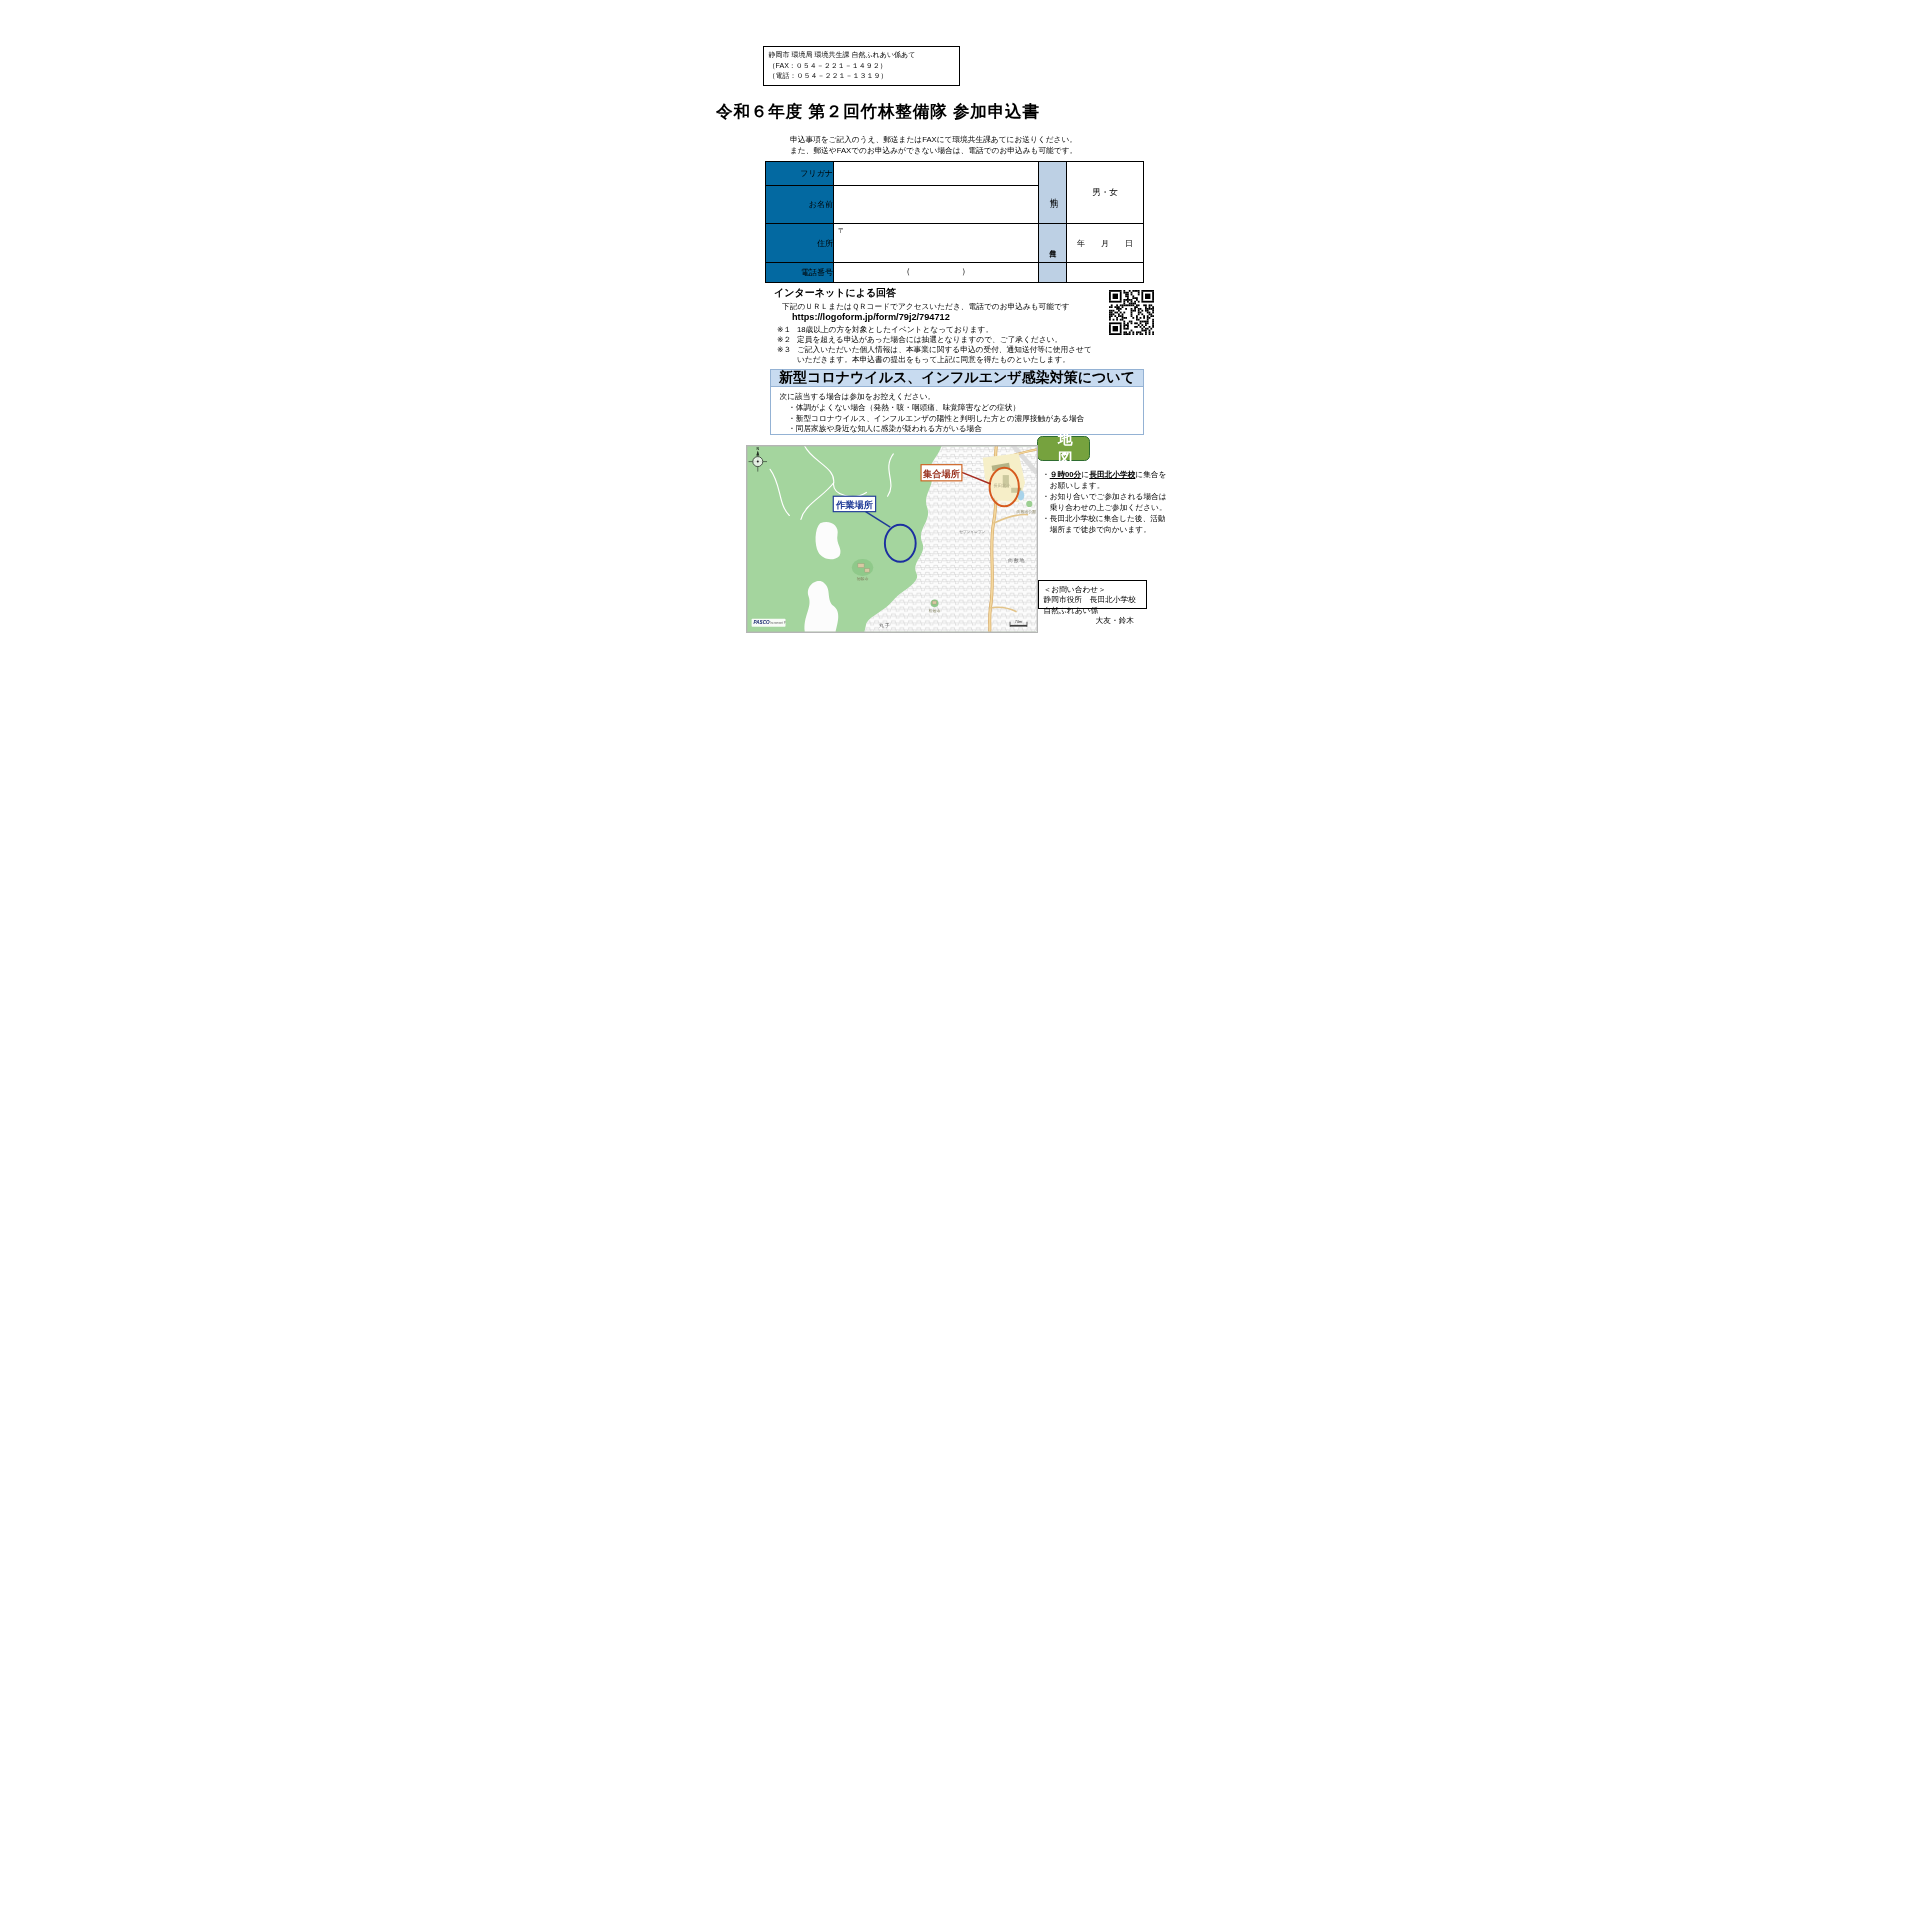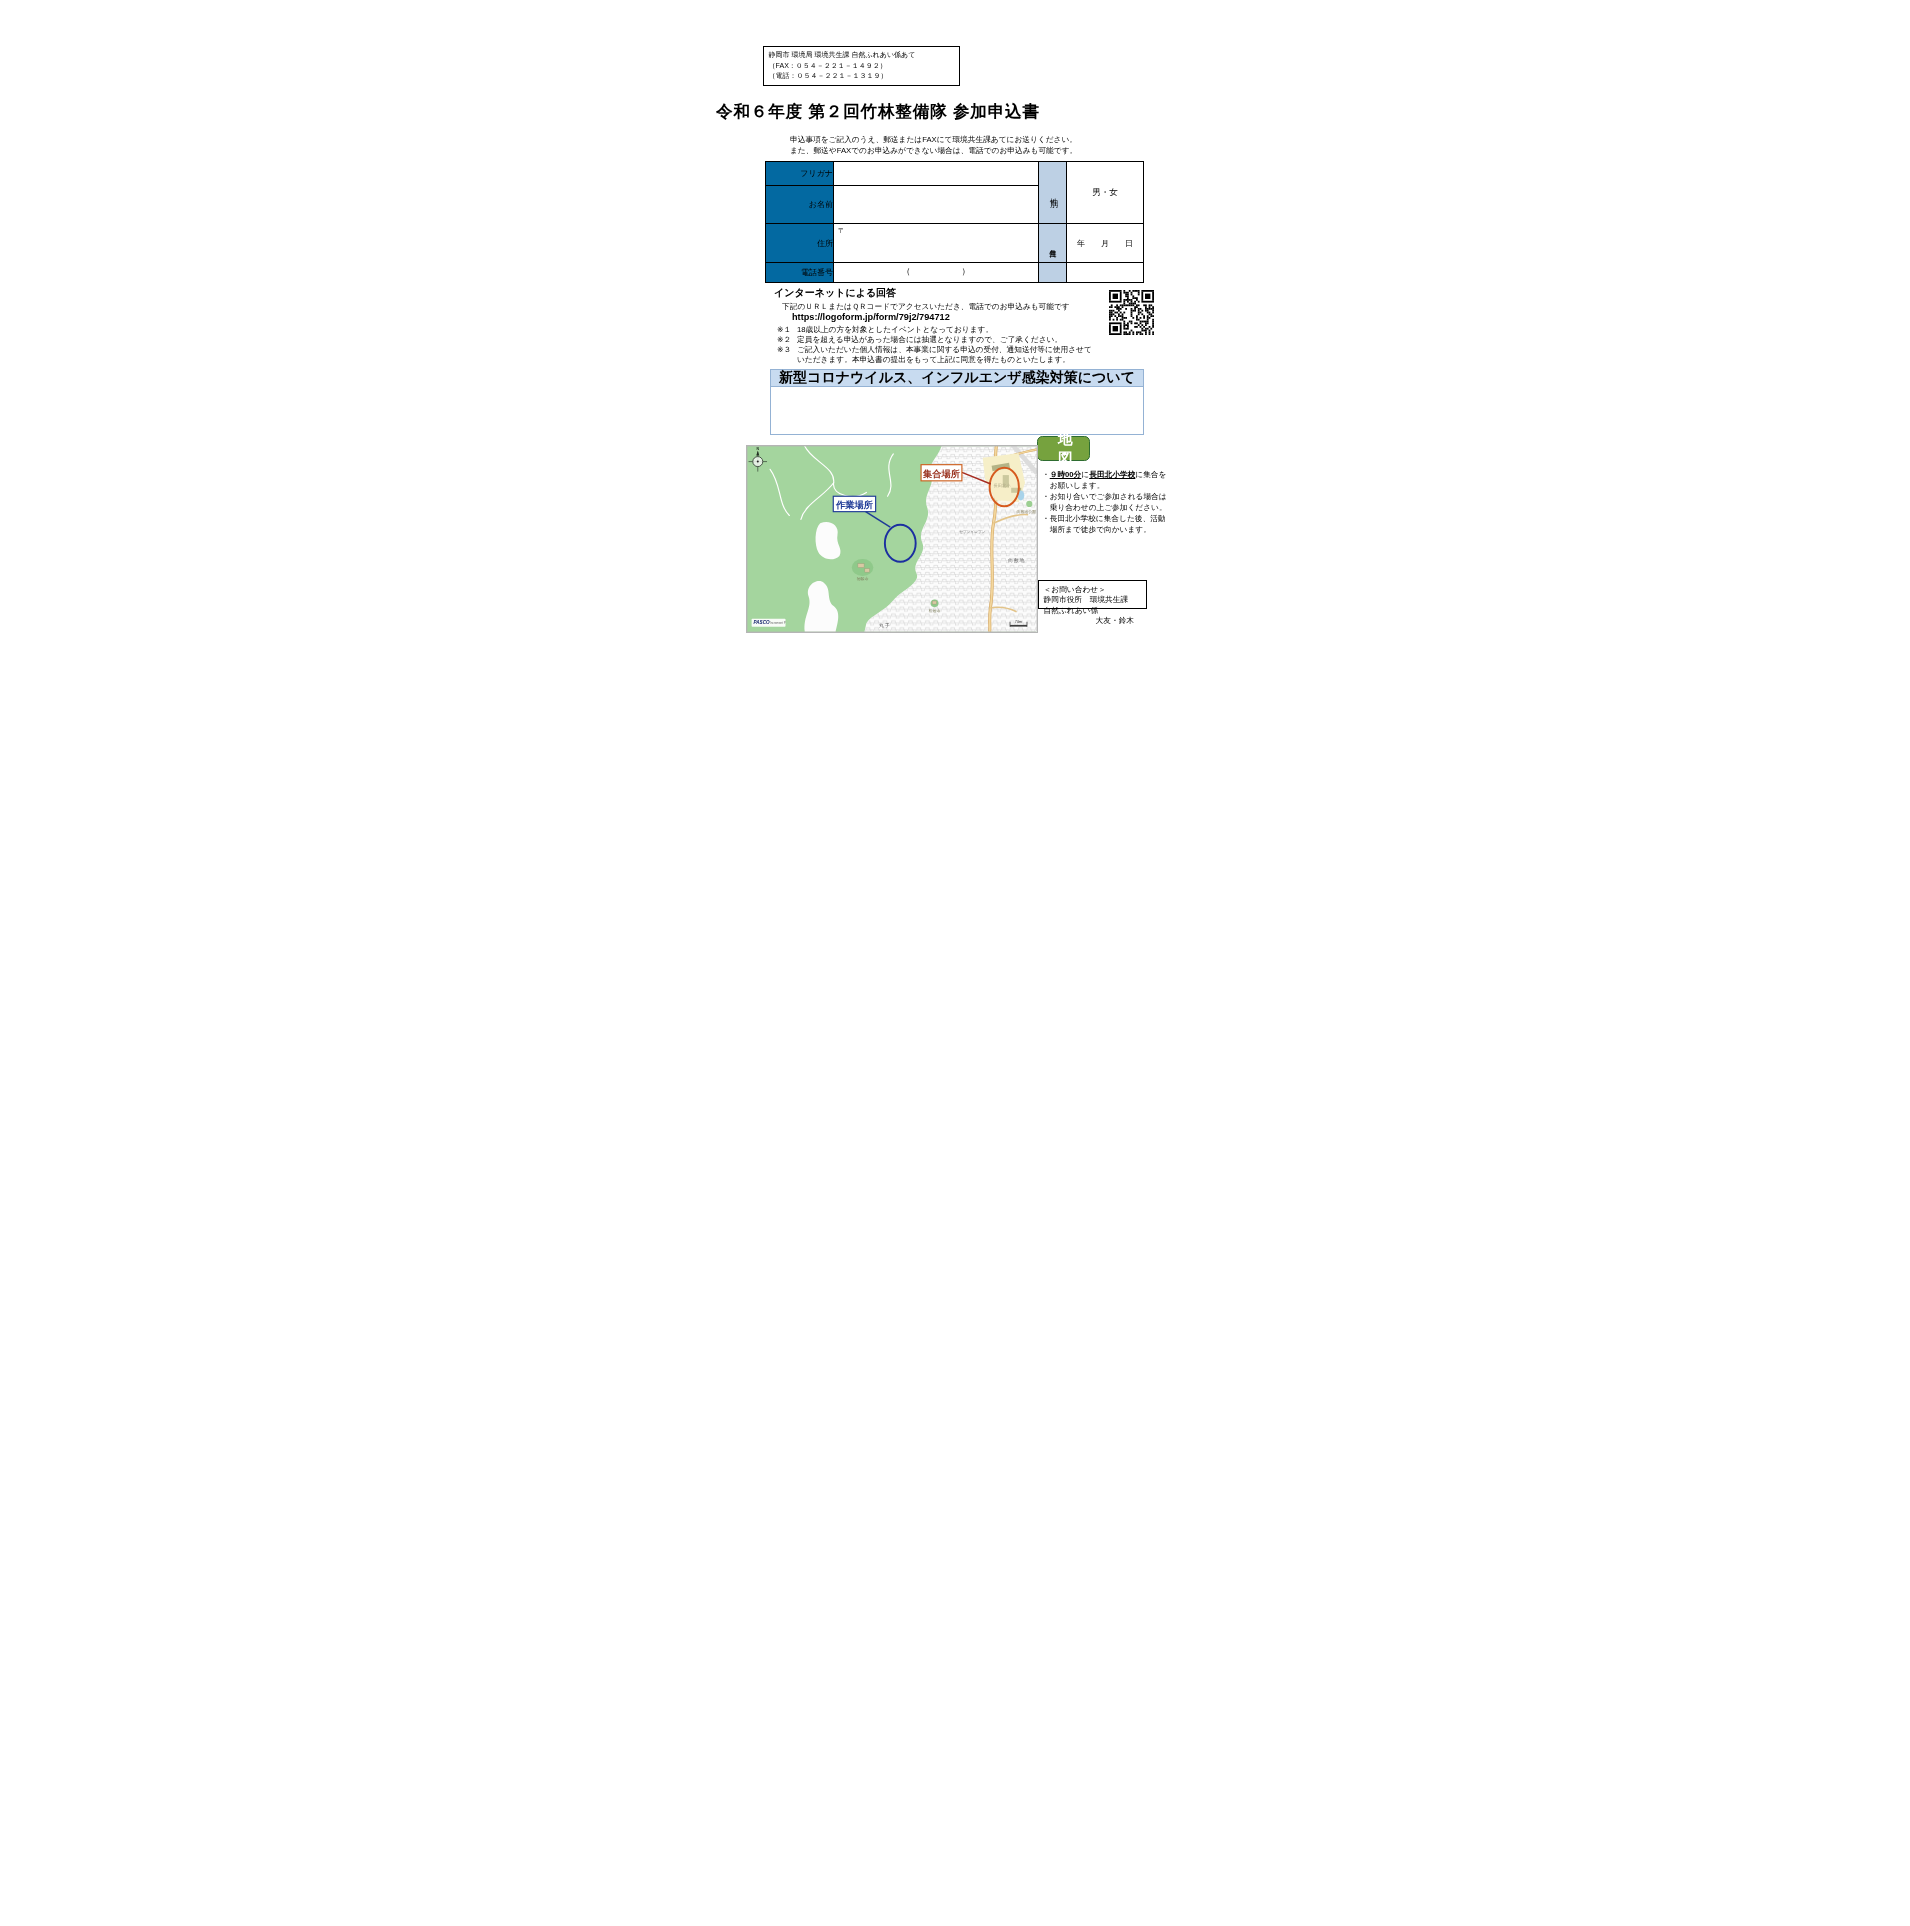--- a/index.html
+++ b/index.html
@@ -366,20 +366,26 @@
       <rect x="15" y="24" width="1" height="1" fill="#000"></rect>
       <rect x="17" y="24" width="1" height="1" fill="#000"></rect>
       <rect x="18" y="24" width="1" height="1" fill="#000"></rect>
       <rect x="20" y="24" width="1" height="1" fill="#000"></rect>
       <rect x="22" y="24" width="1" height="1" fill="#000"></rect>
       <rect x="24" y="24" width="1" height="1" fill="#000"></rect>
     </svg>
 
   <div class="covid-box">
     <div class="covid-head">新型コロナウイルス、インフルエンザ感染対策について</div>
+    <div class="covid-body">
+      <div>次に該当する場合は参加をお控えください。</div>
+      <div class="ci">・体調がよくない場合（発熱・咳・咽頭痛、味覚障害などの症状）</div>
+      <div class="ci">・新型コロナウイルス、インフルエンザの陽性と判明した方との濃厚接触がある場合</div>
+      <div class="ci">・同居家族や身近な知人に感染が疑われる方がいる場合</div>
+    </div>
   </div>
 
   <div class="map-badge">地図</div>
 
   <svg class="map" viewBox="0 0 753 482">
     <defs>
       <pattern id="houses" width="22" height="18" patternUnits="userSpaceOnUse">
         <rect x="2" y="3" width="9" height="7" fill="none" stroke="#c4c4c4" stroke-width="1.2"></rect>
         <rect x="14" y="9" width="7" height="6" fill="none" stroke="#cfcfcf" stroke-width="1.2"></rect>
       </pattern>
@@ -470,19 +476,19 @@
   </svg>
 
   <div class="map-bullets">
       <div class="bi">・<span class="em">９時00分</span><span>に</span><span class="em">長田北小学校</span><span>に集合をお願いします。</span></div>
       <div class="bi">・<span>お知り合いでご参加される場合は乗り合わせの上ご参加ください。</span></div>
       <div class="bi">・<span>長田北小学校に集合した後、活動場所まで徒歩で向かいます。</span></div>
     </div>
 
   <div class="contact-box">
     <div>＜お問い合わせ＞</div>
-    <div>静岡市役所　環境共生課</div>
+    <div>静岡市役所　長田北小学校</div>
     <div>自然ふれあい係</div>
     <div class="staff">大友・鈴木</div>
   </div>
 
 </div>
 
 
 </body></html>

